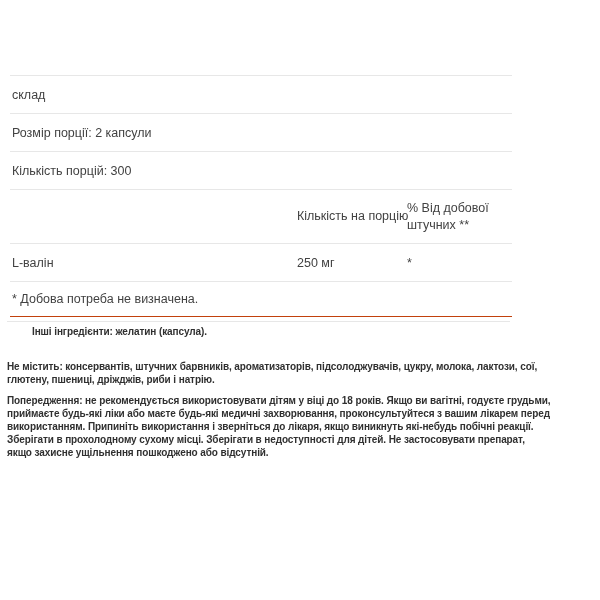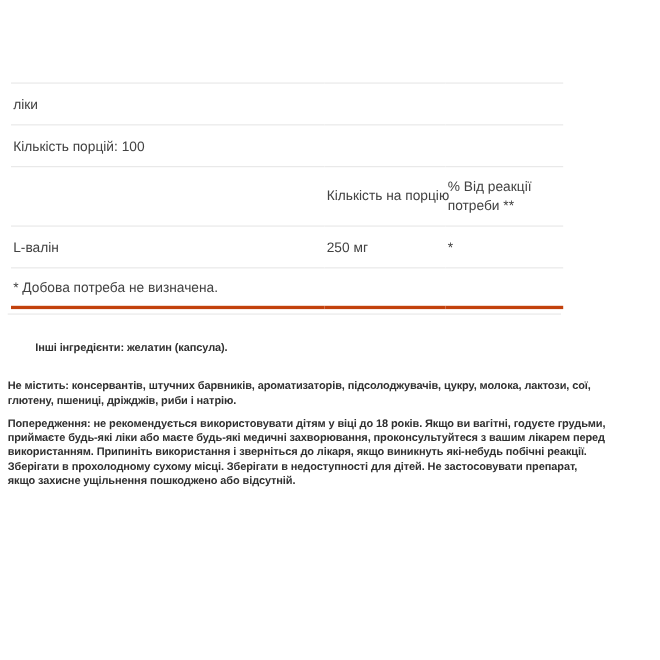--- a/index.html
+++ b/index.html
@@ -28,67 +28,70 @@
   }
   table.facts td {
     padding: 0 0 0 2px;
     vertical-align: middle;
     font-weight: 400;
   }
   tr.line          { border-top: 1px solid #e7e7e7; }
   tr.r38 td        { height: 37px; }
   tr.head td       { height: 53px; line-height: 17px; }
   tr.foot td       { height: 34px; }
-  tr.foot          { border-bottom: 3px solid #c2410c; }
+  tr.foot          { border-bottom: 1px solid #c2410c; }
   td.c2            { white-space: nowrap; text-align: center; }
   
   .details {
     margin-left: 7px;
     margin-top: 4px;
     width: 545px;
     color: #303030;
   }
   .details-divider {
     width: 503px;
     border-top: 1px solid #e7e7e7;
     height: 0;
   }
   .details p {
     margin: 0;
     font-size: 10px;
     font-weight: 700;
     line-height: 13px;
     letter-spacing: -0.1px;
   }
-  .details p.other   { margin-top: 24px; padding-left: 25px;  }
+  .details p.other   { margin-top: 3px; padding-left: 25px;  }
   .details p.nocontain { margin-top: 22px; }
   .details p.warning { margin-top: 8px;  }
 </style>
 </head>
 <body>
 
 <div class="sheet">
 
   <table class="facts">
     <colgroup>
       <col style="width:285px">
       <col style="width:110px">
       <col style="width:107px">
     </colgroup>
     <tbody>
       <tr class="line r38">
-        <td colspan="3">ліки</td>
+        <td colspan="3">склад</td>
       </tr>
       <tr class="line r38">
-        <td colspan="3">Кількість порцій: 100</td>
+        <td colspan="3">Розмір порції: 2 капсули</td>
+      </tr>
+      <tr class="line r38">
+        <td colspan="3">Кількість порцій: 300</td>
       </tr>
       <tr class="line head">
         <td></td>
         <td class="c2">Кількість на порцію</td>
-        <td>% Від реакції потреби **</td>
+        <td>% Від добової штучних **</td>
       </tr>
       <tr class="line r38">
         <td>L-валін</td>
         <td>250 мг</td>
         <td>*</td>
       </tr>
       <tr class="line foot">
         <td colspan="3">* Добова потреба не визначена.</td>
       </tr>
     </tbody>

